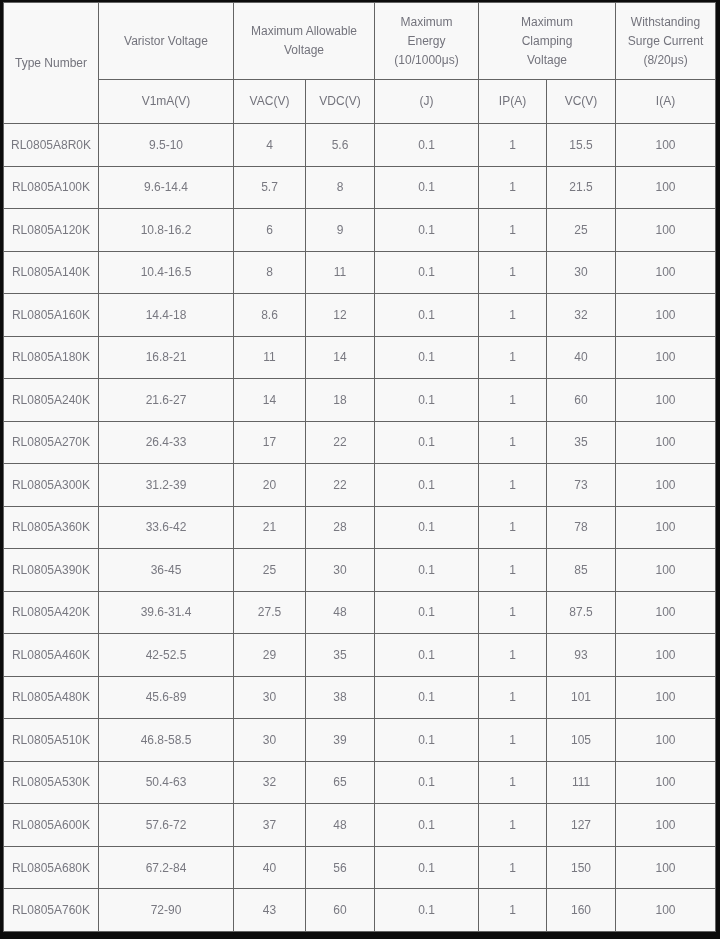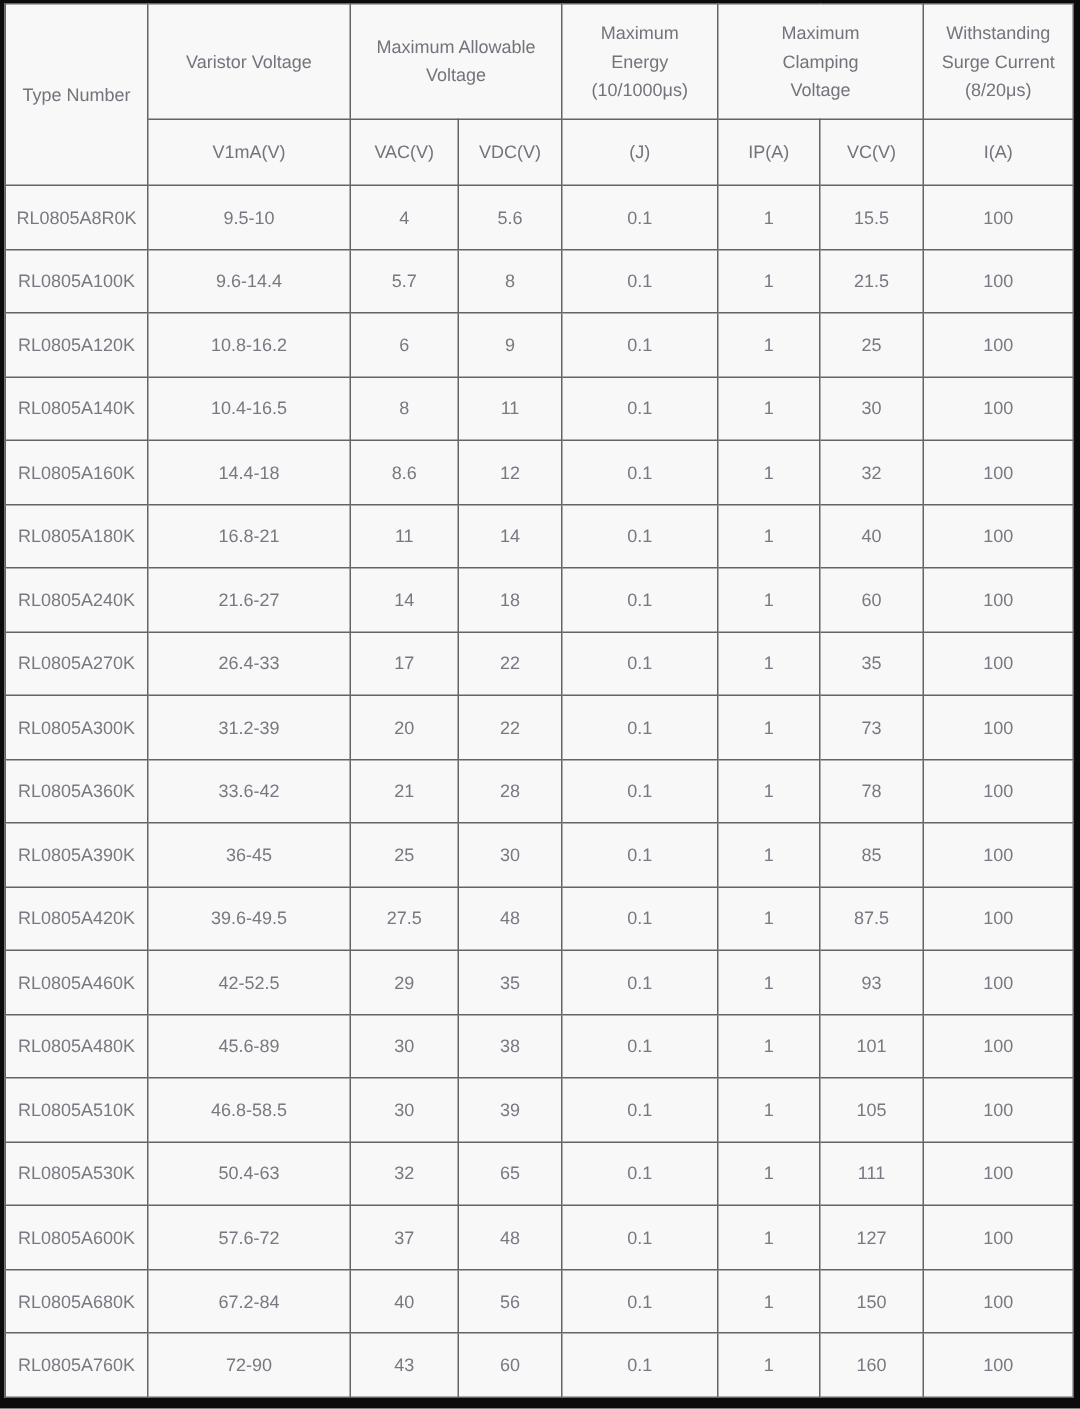--- a/index.html
+++ b/index.html
@@ -199,21 +199,21 @@
           <td>36-45</td>
           <td>25</td>
           <td>30</td>
           <td>0.1</td>
           <td>1</td>
           <td>85</td>
           <td>100</td>
         </tr>
         <tr>
           <td>RL0805A420K</td>
-          <td>39.6-49.5</td>
+          <td>39.6-31.4</td>
           <td>27.5</td>
           <td>48</td>
           <td>0.1</td>
           <td>1</td>
           <td>87.5</td>
           <td>100</td>
         </tr>
         <tr>
           <td>RL0805A460K</td>
           <td>42-52.5</td>

